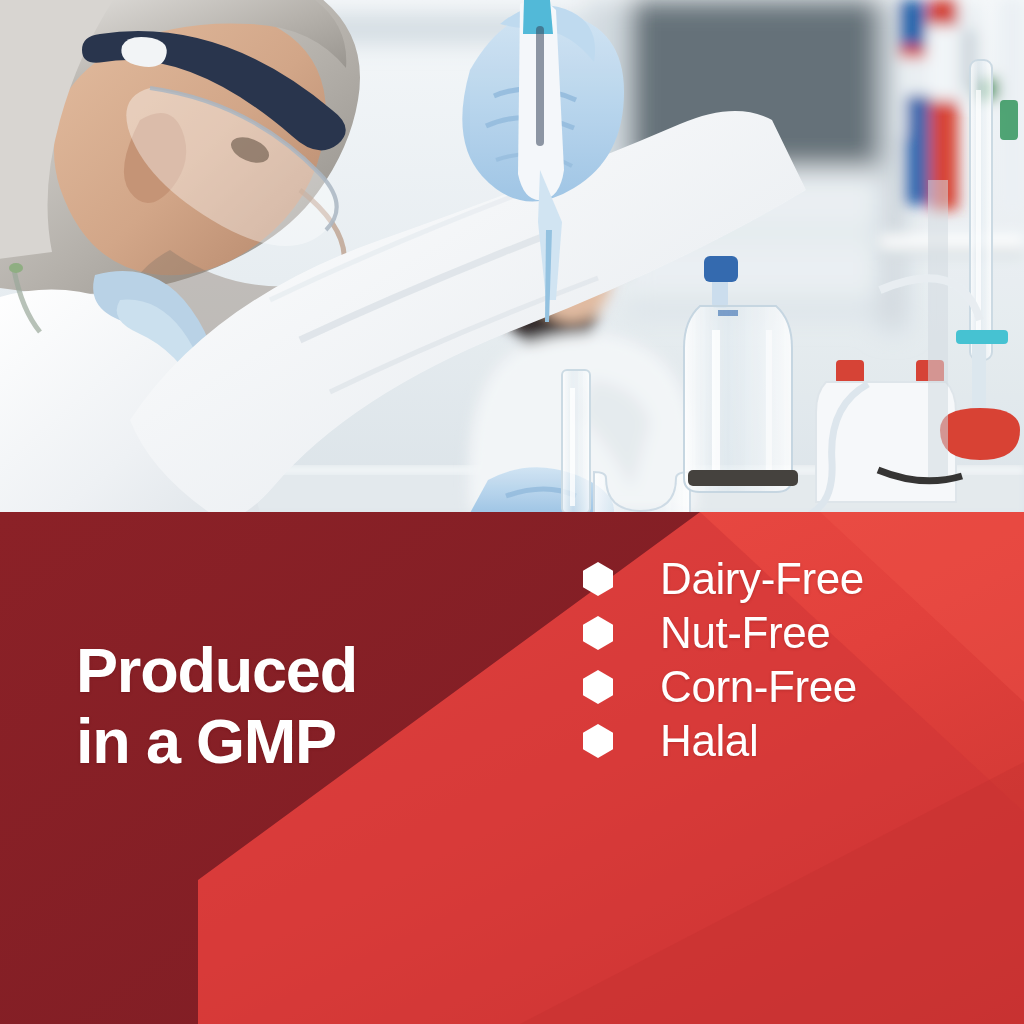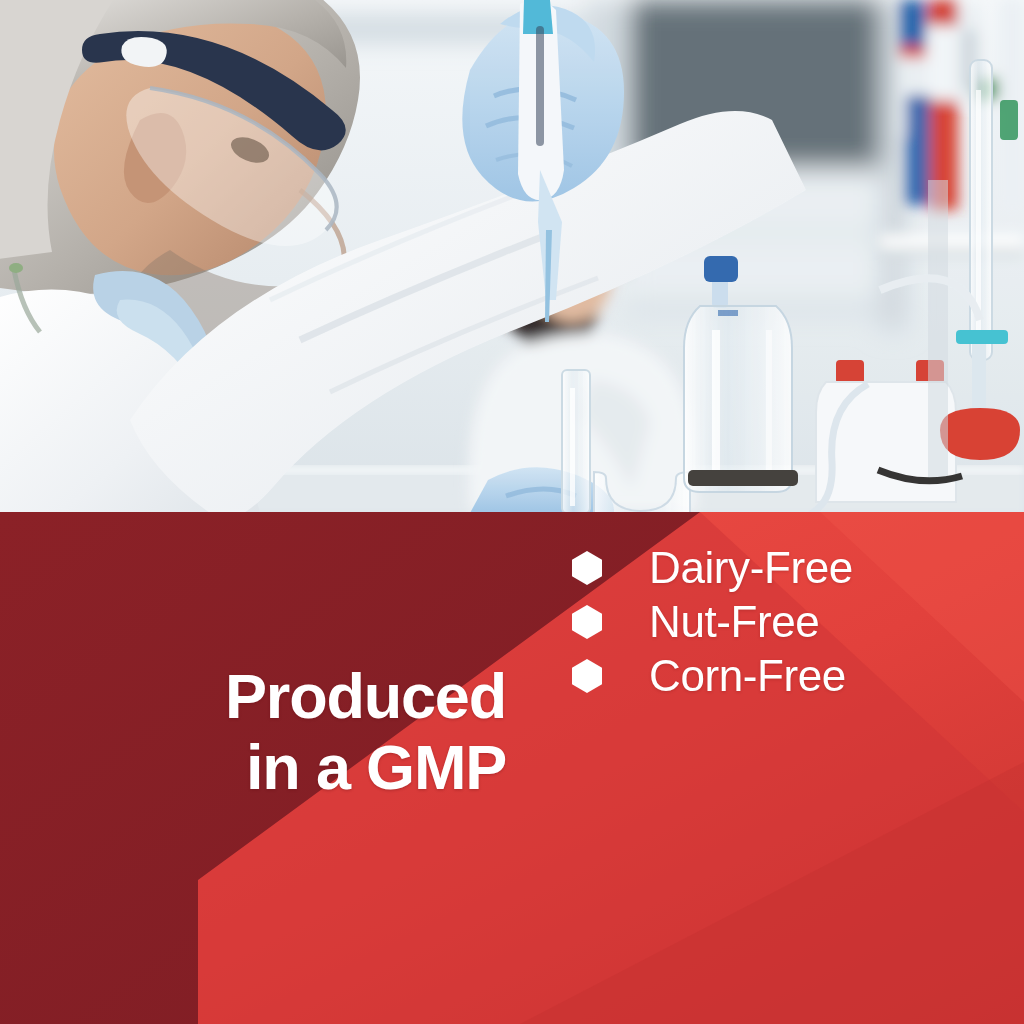--- a/index.html
+++ b/index.html
@@ -39,41 +39,40 @@
     position: absolute;
     left: 0; top: 0;
     width: 1024px; height: 512px;
     display: block;
   }
 
   
   .headline {
     position: absolute;
     left: 76px;
-    top: 661px;
+    top: 635px;
     width: 430px;
     color: #ffffff;
     font-size: 63px;
     line-height: 71px;
     font-weight: bold;
     letter-spacing: -1.2px;
     text-shadow: 0 1px 3px rgba(90,10,14,0.32);
     z-index: 6;
-    text-align: right;
   }
   .headline div { white-space: nowrap; }
 
   
   .feature-list {
     position: absolute;
     left: 568px;
     top: 537px;
     z-index: 6;
     list-style: none;
-    margin: 4px;
+    margin: 15px;
     padding: 0;
   }
   .feature-item {
     display: flex;
     align-items: center;
     height: 54px;
   }
   .hex {
     width: 30px;
     height: 34px;
@@ -316,15 +315,19 @@
       <span class="feature-label">Dairy-Free</span>
     </li>
     <li class="feature-item">
       <span class="hex"></span>
       <span class="feature-label">Nut-Free</span>
     </li>
     <li class="feature-item">
       <span class="hex"></span>
       <span class="feature-label">Corn-Free</span>
     </li>
+    <li class="feature-item">
+      <span class="hex"></span>
+      <span class="feature-label">Halal</span>
+    </li>
   </ul>
 
 </div>
 
 </body></html>

